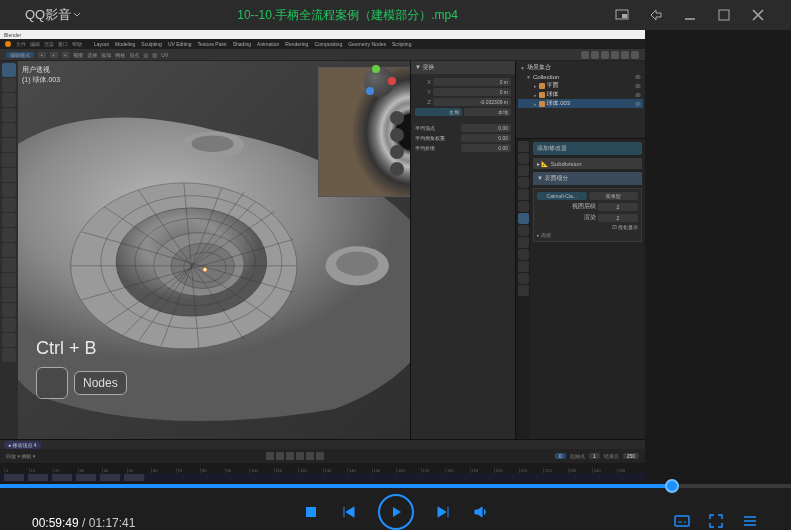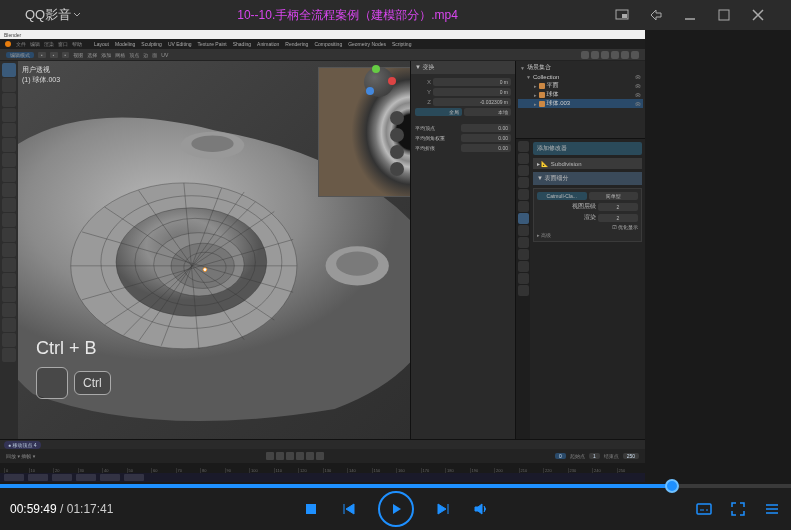--- a/index.html
+++ b/index.html
@@ -2,21 +2,21 @@
 <html><head>
 <meta charset="utf-8">
 <style>
 * { margin: 0; padding: 0; box-sizing: border-box; font-family: "Microsoft YaHei", Arial, sans-serif; }
 body { width: 791px; height: 530px; background: #1a1a1a; overflow: hidden; position: relative; }
 
 
 .player-titlebar { height: 30px; background: #2b2b2b; display: flex; align-items: center; padding: 0 25px; color: #ccc; font-size: 13px; }
 .player-logo { display: flex; align-items: center; gap: 2px; }
 .player-logo svg { width: 8px; height: 8px; }
-.player-title { flex: 1; text-align: center; font-size: 12px; color: #d946ef; }
+.player-title { flex: 1; text-align: center; font-size: 12px; color: #22c55e; }
 .player-winbtns { display: flex; gap: 18px; align-items: center; }
 .player-winbtns span { width: 16px; height: 16px; display: flex; align-items: center; justify-content: center; cursor: pointer; color: #aaa; }
 
 
 .video-area { width: 645px; height: 452px; position: relative; background: #3a3a3a; }
 .blender-frame { position: absolute; inset: 0; }
 
 
 .bl-topbar { height: 9px; background: #f0f0f0; display: flex; align-items: center; font-size: 5px; padding: 0 4px; gap: 6px; color: #444; }
 .bl-menubar { height: 10px; background: #1e1e1e; display: flex; align-items: center; font-size: 5px; padding: 0 4px; gap: 4px; color: #888; }
@@ -107,21 +107,21 @@
 
 
 .os-taskbar { height: 10px; background: #1a1a2a; display: flex; align-items: center; padding: 0 4px; gap: 4px; }
 .os-taskbar .tb-item { width: 20px; height: 7px; background: #334; border-radius: 1px; }
 
 
 .player-controls { height: 48px; background: #1e1e1e; position: relative; }
 .seekbar { height: 4px; background: #3a3a3a; position: relative; margin-top: 2px; }
 .seekbar .fill { position: absolute; left: 0; top: 0; bottom: 0; width: 85%; background: #1e90ff; }
 .seekbar .thumb { position: absolute; left: 85%; top: -5px; width: 14px; height: 14px; background: #1e90ff; border-radius: 50%; border: 2px solid #6ec0ff; transform: translateX(-50%); }
-.ctrl-row { display: flex; align-items: center; height: 42px; padding: 0 10px; gap: 30px; color: #1e90ff; }
+.ctrl-row { display: flex; align-items: flex-end; height: 42px; padding: 0 32px; gap: 30px; color: #1e90ff; }
 .time-text { font-size: 12px; color: #ccc; }
 .time-text .cur { color: #fff; }
 .ctrl-center { position: absolute; left: 50%; transform: translateX(-50%); display: flex; align-items: center; gap: 20px; }
 .ctrl-center .cbtn { width: 18px; height: 18px; display: flex; align-items: center; justify-content: center; cursor: pointer; }
 .ctrl-center .cbtn svg { width: 100%; height: 100%; }
 .ctrl-center .playbtn { width: 36px; height: 36px; border: 2px solid #1e90ff; border-radius: 50%; display: flex; align-items: center; justify-content: center; cursor: pointer; }
 .ctrl-right { margin-left: auto; display: flex; gap: 16px; align-items: center; }
 .ctrl-right .rbtn { width: 18px; height: 18px; display: flex; align-items: center; justify-content: center; cursor: pointer; color: #1e90ff; }
 </style>
 </head>
@@ -319,21 +319,21 @@
           <div class="ic"></div>
           <div class="ic"></div>
           <div class="ic"></div>
           <div class="ic"></div>
         </div>
 
         <div class="shortcut-hint">
           <div class="txt">Ctrl + B</div>
           <div class="keys">
             <div class="keycap empty"></div>
-            <div class="keycap">Ctrl</div>
+            <div class="keycap">Nodes</div>
           </div>
         </div>
       </div>
 
       <div class="bl-npanel">
         <div class="np-head">▼ 变换</div>
         <div class="np-body">
           <div class="np-row">
               <span class="lbl">X</span>
               <span class="val">0 m</span>

